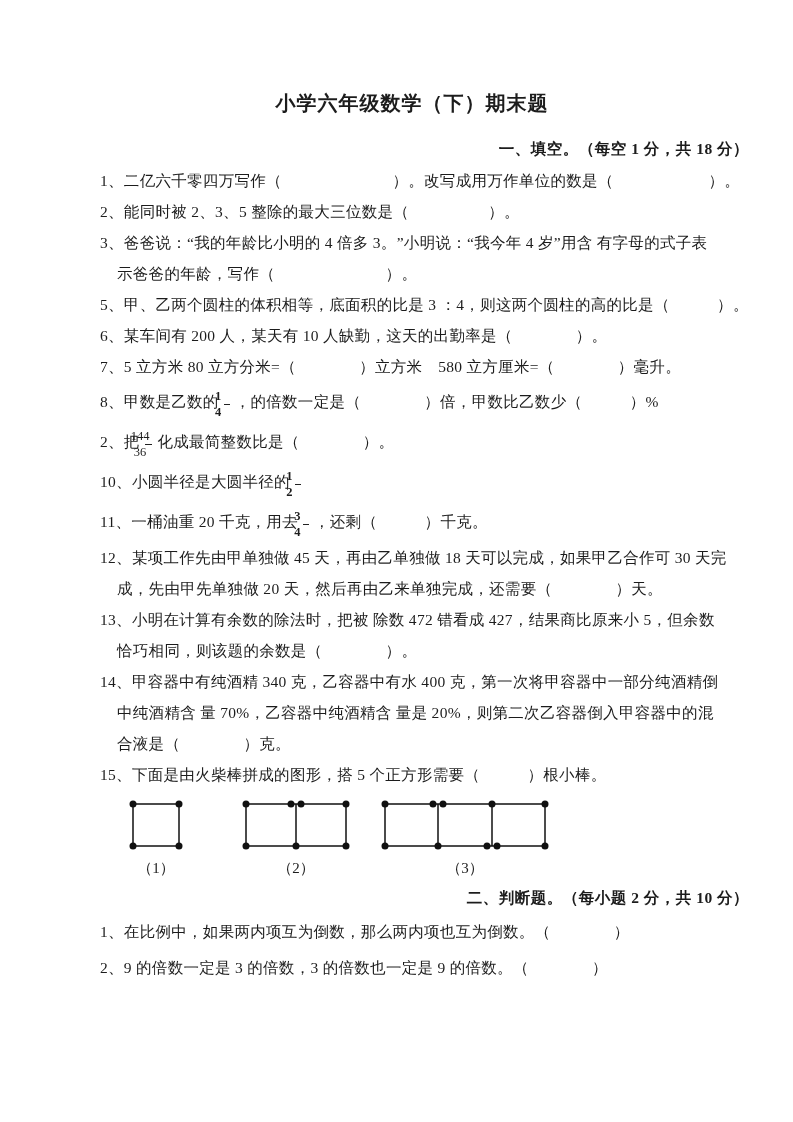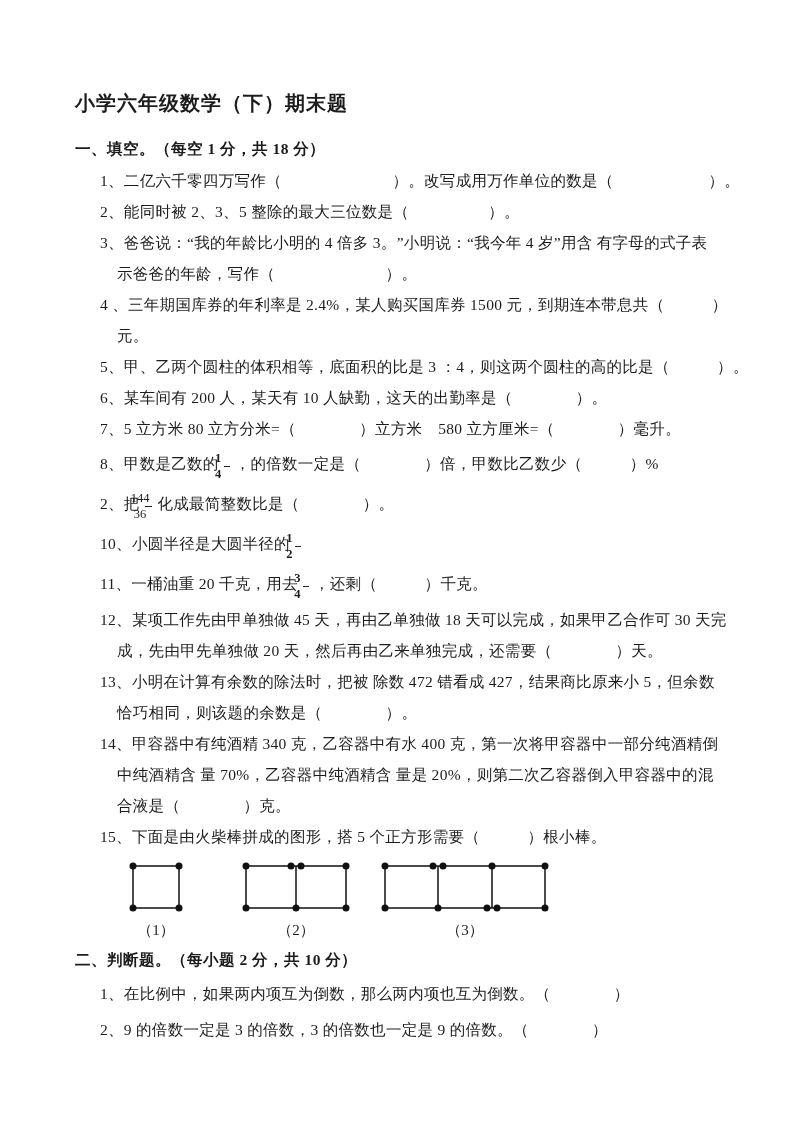--- a/index.html
+++ b/index.html
@@ -11,28 +11,30 @@
     box-sizing:border-box;
     padding:88px 44px 0 75px;
     font-family:"Liberation Serif","DejaVu Serif",serif;
     color:#1c1c1c;
     overflow:hidden;
   }
   h1.title {
     margin:0 0 14px 0;
     font-size:20px;
     font-weight:bold;
+    text-align:center;
     letter-spacing:1px;
     line-height:30px;
   }
   .sec-heading {
     font-size:15.5px;
     font-weight:bold;
     line-height:33px;
     letter-spacing:0.5px;
+    text-align:right;
   }
   .q {
     font-size:15.5px;
     padding-left:42px;
     letter-spacing:0.3px;
   }
   .q .line { display:block; line-height:31px; }
   .q .line.first { text-indent:-17px; }
   .q.qf .line { line-height:40px; }
   .sec2 .q .line { line-height:36px; }
@@ -72,24 +74,20 @@
 
     <div class="q">
       <span class="line first">1、二亿六千零四万写作（　　　　　　　）。改写成用万作单位的数是（　　　　　　）。</span>
     </div>
     <div class="q">
       <span class="line first">2、能同时被 2、3、5 整除的最大三位数是（　　　　　）。</span>
     </div>
     <div class="q">
       <span class="line first">3、爸爸说：“我的年龄比小明的 4 倍多 3。”小明说：“我今年 4 岁”用含 有字母的式子表</span>
       <span class="line">示爸爸的年龄，写作（　　　　　　　）。</span>
-    </div>
-    <div class="q">
-      <span class="line first">4 、三年期国库券的年利率是 2.4%，某人购买国库券 1500 元，到期连本带息共（　　　）</span>
-      <span class="line">元。</span>
     </div>
     <div class="q">
       <span class="line first">5、甲、乙两个圆柱的体积相等，底面积的比是 3 ：4，则这两个圆柱的高的比是（　　　）。</span>
     </div>
     <div class="q">
       <span class="line first">6、某车间有 200 人，某天有 10 人缺勤，这天的出勤率是（　　　　）。</span>
     </div>
     <div class="q">
       <span class="line first">7、5 立方米 80 立方分米=（　　　　）立方米　580 立方厘米=（　　　　）毫升。</span>
     </div>

